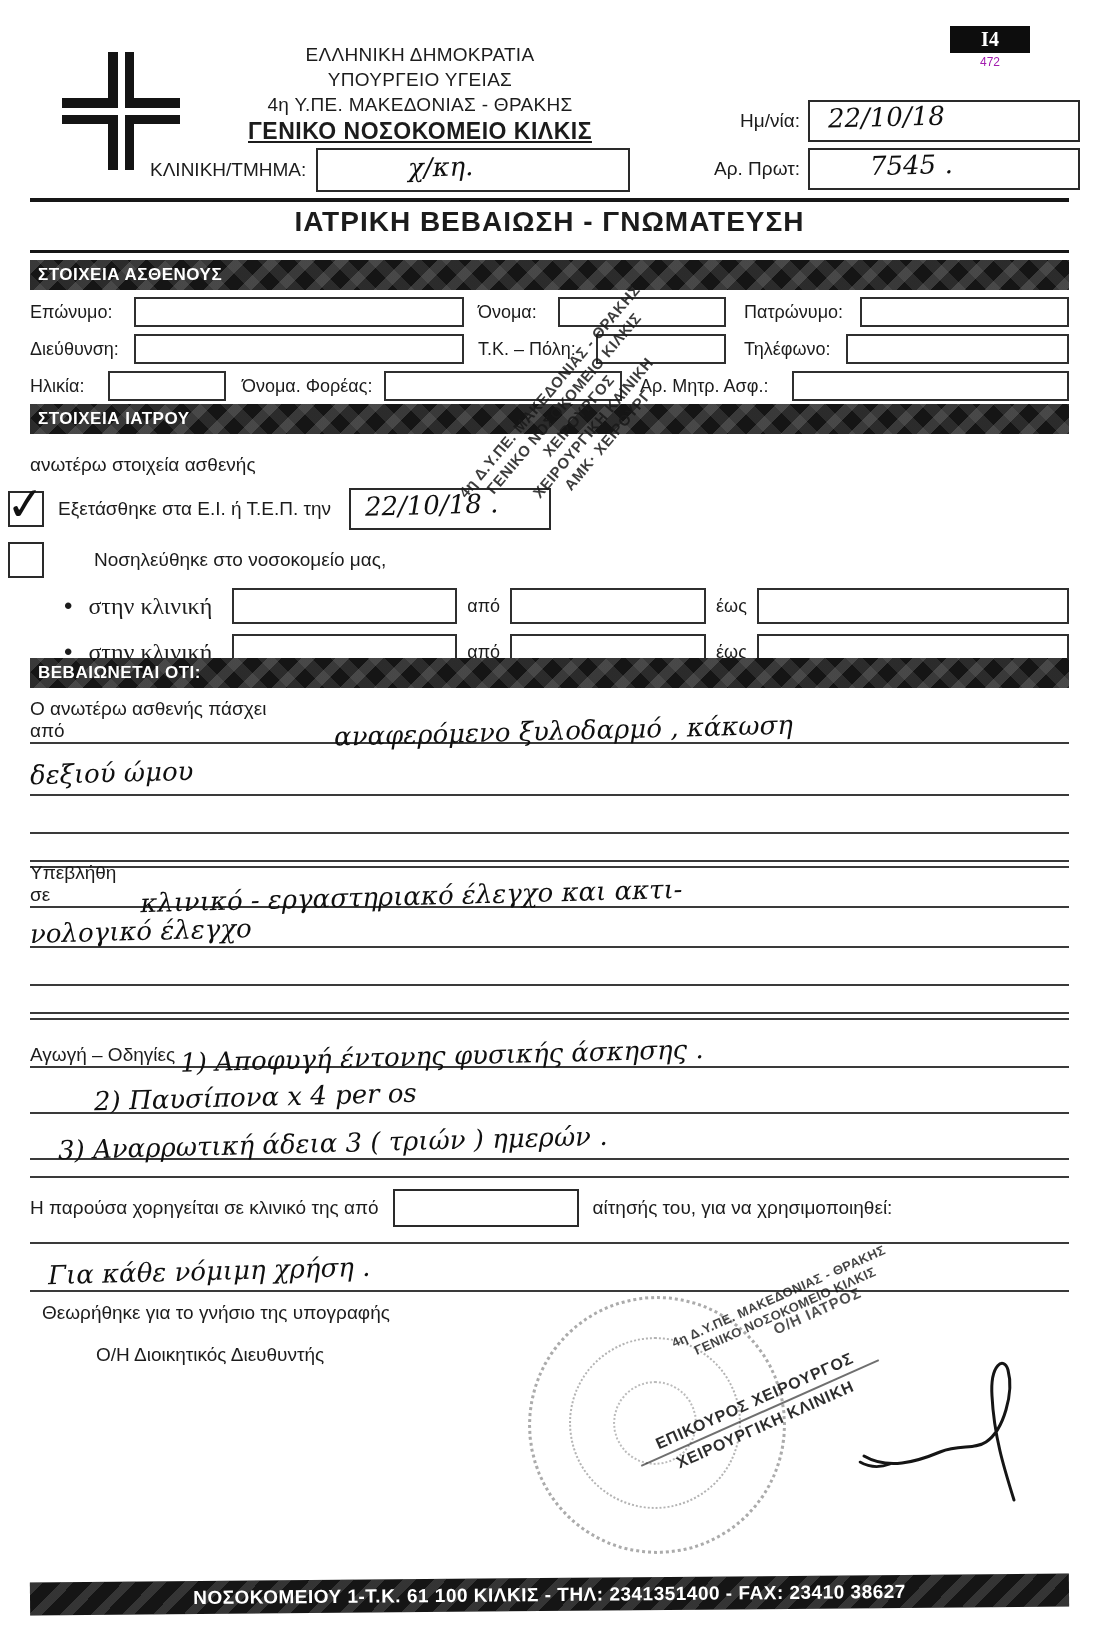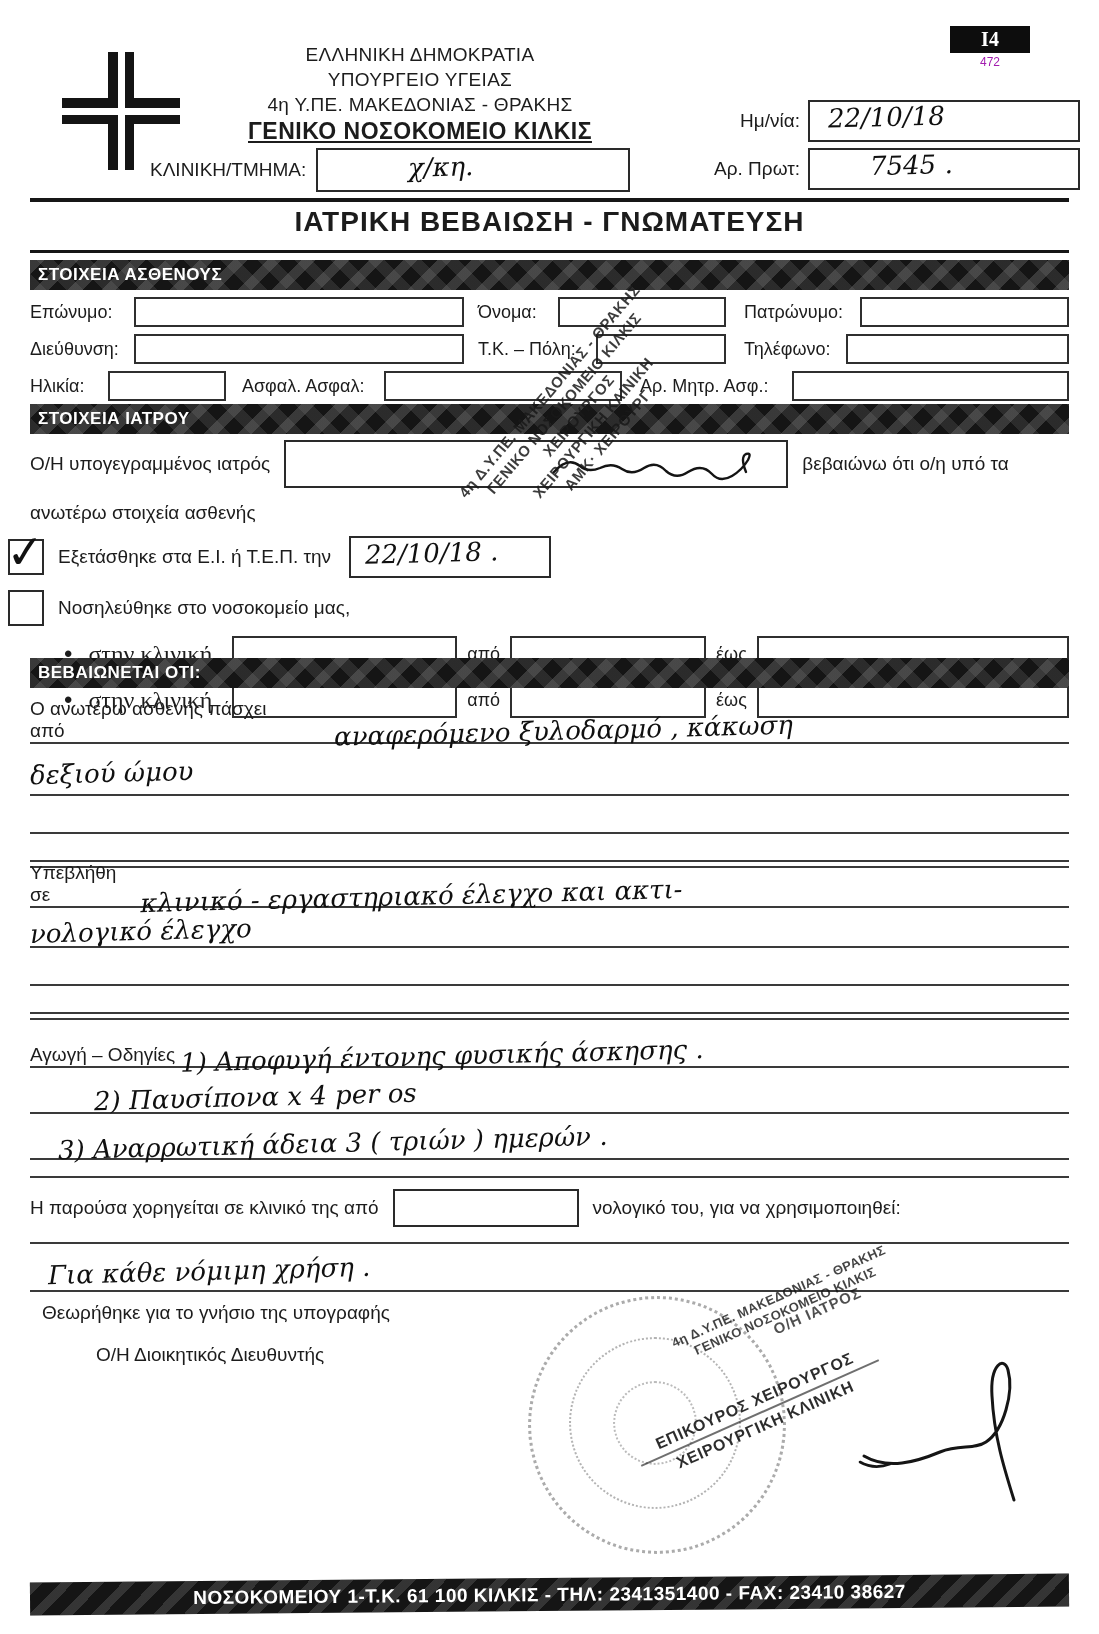--- a/index.html
+++ b/index.html
@@ -165,52 +165,43 @@
       <span class="lbl" style="width:104px;">Διεύθυνση:</span>
       <div class="pbox" style="width:330px;"></div>
       <span class="lbl" style="width:118px;margin-left:14px;">Τ.Κ. – Πόλη:</span>
       <div class="pbox" style="width:130px;"></div>
       <span class="lbl" style="width:102px;margin-left:18px;">Τηλέφωνο:</span>
       <div class="pbox" style="flex:1;"></div>
     </div>
     <div class="prow">
       <span class="lbl" style="width:78px;">Ηλικία:</span>
       <div class="pbox" style="width:118px;"></div>
-      <span class="lbl" style="width:142px;margin-left:16px;">Ασφαλ. Ασφαλ:</span>
+      <span class="lbl" style="width:142px;margin-left:16px;">Όνομα. Φορέας:</span>
       <div class="pbox" style="width:238px;"></div>
       <span class="lbl" style="width:152px;margin-left:18px;">Αρ. Μητρ. Ασφ.:</span>
       <div class="pbox" style="flex:1;"></div>
     </div>
   </div>
 
   <div class="secbar" style="top:404px;">ΣΤΟΙΧΕΙΑ ΙΑΤΡΟΥ</div>
 
   <div class="doc">
-    <div class="line1">
-      <span class="lbl">Ο/Η υπογεγραμμένος ιατρός</span>
-      <div class="docbox">
-        <svg class="sig-doc" width="230" height="44" viewBox="0 0 230 44">
-          <path d="M8,30 q14,-16 26,-6 q8,7 20,2 q12,-6 22,1 q10,7 22,-1 q12,-8 22,3 q10,9 22,1 q14,-9 24,2 q8,9 20,2 q10,-6 16,-16 q4,-8 -2,-6 q-6,3 0,18" stroke="#141414" stroke-width="2.4" fill="none" stroke-linecap="round"></path>
-        </svg>
-      </div>
-      <span class="lbl">βεβαιώνω ότι ο/η υπό τα</span>
-    </div>
     <div style="margin-top:14px;font-size:19px;">ανωτέρω στοιχεία ασθενής</div>
 
     <div class="chkrow" style="margin-left:-22px;">
       <div class="checkbox">
         <span class="tick"></span>
       </div>
       <span class="lbl">Εξετάσθηκε στα Ε.Ι. ή Τ.Ε.Π. την</span>
       <div class="datebox">
         <span class="hw hw-lg" style="position:absolute;left:14px;top:0px;">22/10/18 .</span>
       </div>
     </div>
 
-    <div class="chkrow" style="margin-left:-22px;">
+    <div class="chkrow" style="margin-left:-22px;gap:36px;">
       <div class="checkbox"></div>
       <span class="lbl">Νοσηλεύθηκε στο νοσοκομείο μας,</span>
     </div>
 
     <div class="clirow">
       <span class="bullet"></span>
       <span class="lbl">στην κλινική</span>
       <div class="cbox" style="width:225px;"></div>
       <span class="joinlbl">από</span>
       <div class="cbox" style="width:196px;"></div>
@@ -261,21 +252,21 @@
       <span class="hw hw-lg" style="margin-left:64px;">2) Παυσίπονα  x 4  per os</span>
     </div>
     <div class="crow" style="height:46px;">
       <span class="hw hw-lg" style="margin-left:28px;">3) Αναρρωτική άδεια 3 ( τριών ) ημερών .</span>
     </div>
     <div class="dsep" style="margin-top:16px;"></div>
 
     <div class="reqrow">
       <span class="lbl">Η παρούσα χορηγείται σε κλινικό της από</span>
       <div class="reqbox"></div>
-      <span class="lbl">νολογικό του, για να χρησιμοποιηθεί:</span>
+      <span class="lbl">αίτησής του, για να χρησιμοποιηθεί:</span>
     </div>
     <div class="dsep"></div>
 
     <div class="crow" style="height:48px;">
       <span class="hw hw-lg" style="margin-left:18px;margin-bottom:4px;">Για κάθε νόμιμη χρήση .</span>
     </div>
   </div>
 
   <div class="closing1">Θεωρήθηκε για το γνήσιο της υπογραφής</div>
   <div class="closing2">Ο/Η Διοικητικός Διευθυντής</div>

